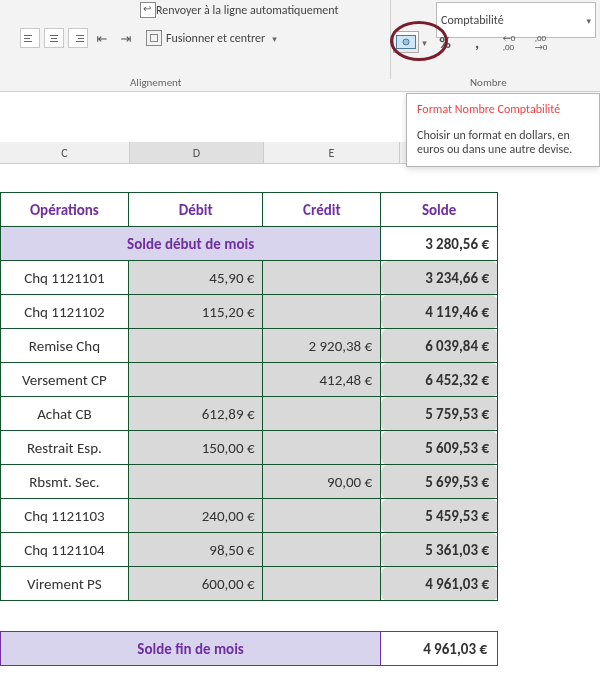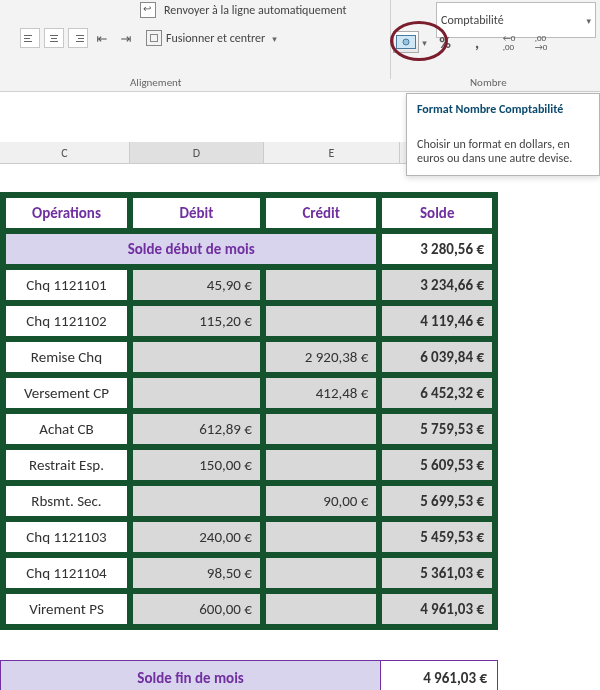--- a/index.html
+++ b/index.html
@@ -17,21 +17,21 @@
     border-bottom: 1px solid #d0d0d0;
     height: 92px;
     position: relative;
   }
   .rb-row1 {
     position: absolute;
     left: 140px;
     top: 2px;
     display: flex;
     align-items: center;
-    gap: 8px;
+    gap: 0;
     font-size: 12px;
     color: #444;
   }
   .rb-row2 {
     position: absolute;
     left: 0;
     top: 26px;
     display: flex;
     align-items: center;
   }
@@ -127,21 +127,21 @@
     width:194px;
     background:#fff;
     border:1px solid #b5b5b5;
     padding:8px 10px 10px;
     font-size:12px;
     color:#444;
     box-shadow:0 2px 6px rgba(0,0,0,.15);
     z-index:10;
   }
   .tooltip .tt-title{
-    font-weight:bold; color:#0c4a6e; margin-bottom:21px;
+    font-weight:normal; color:#ef4444; margin-bottom:12px;
     white-space:nowrap; overflow:hidden;
   }
   .col-headers{
     position:relative;
     height:22px;
     background:#f0f0f0;
     border-bottom:1px solid #ccc;
     margin-top:50px;
     display:flex;
   }
@@ -157,21 +157,21 @@
   .ch-d{width:134px;}
   .ch-e{width:136px;}
 
   .sheet{ margin-top:28px; }
   table.ledger{
     border-collapse:collapse;
     width:498px;
     margin-left:0;
   }
   table.ledger th, table.ledger td{
-    border:6px solid #14532d;
+    border:1px solid #14532d;
     padding:6px 8px;
     height:34px;
     font-size:15px;
   }
   table.ledger th{
     color:#7030a0;
     font-weight:bold;
     background:#fff;
     text-align:center;
   }

